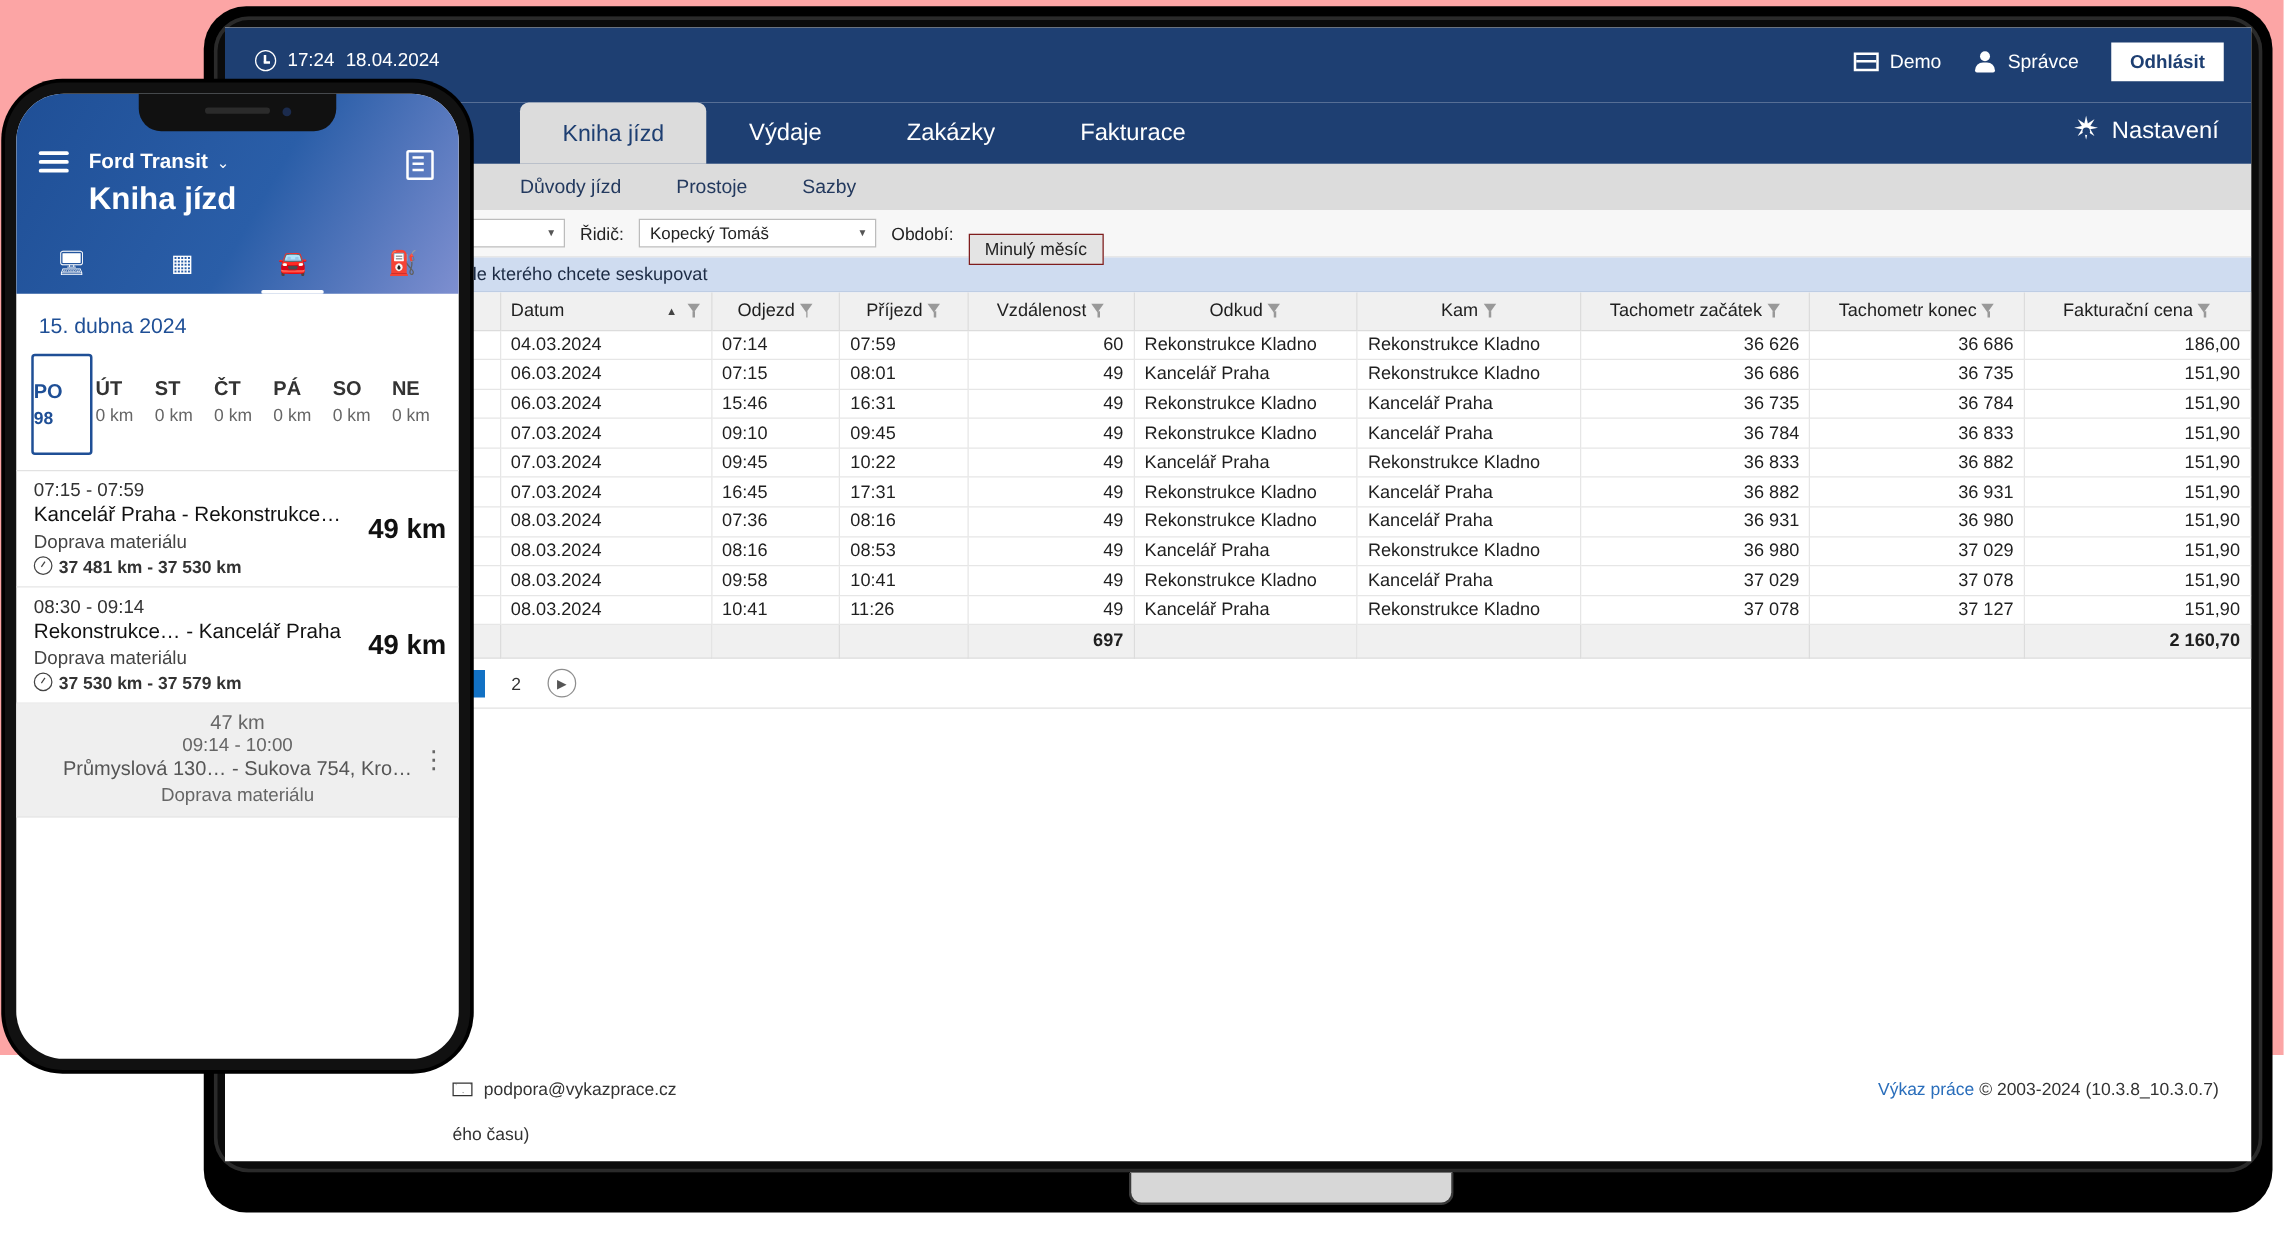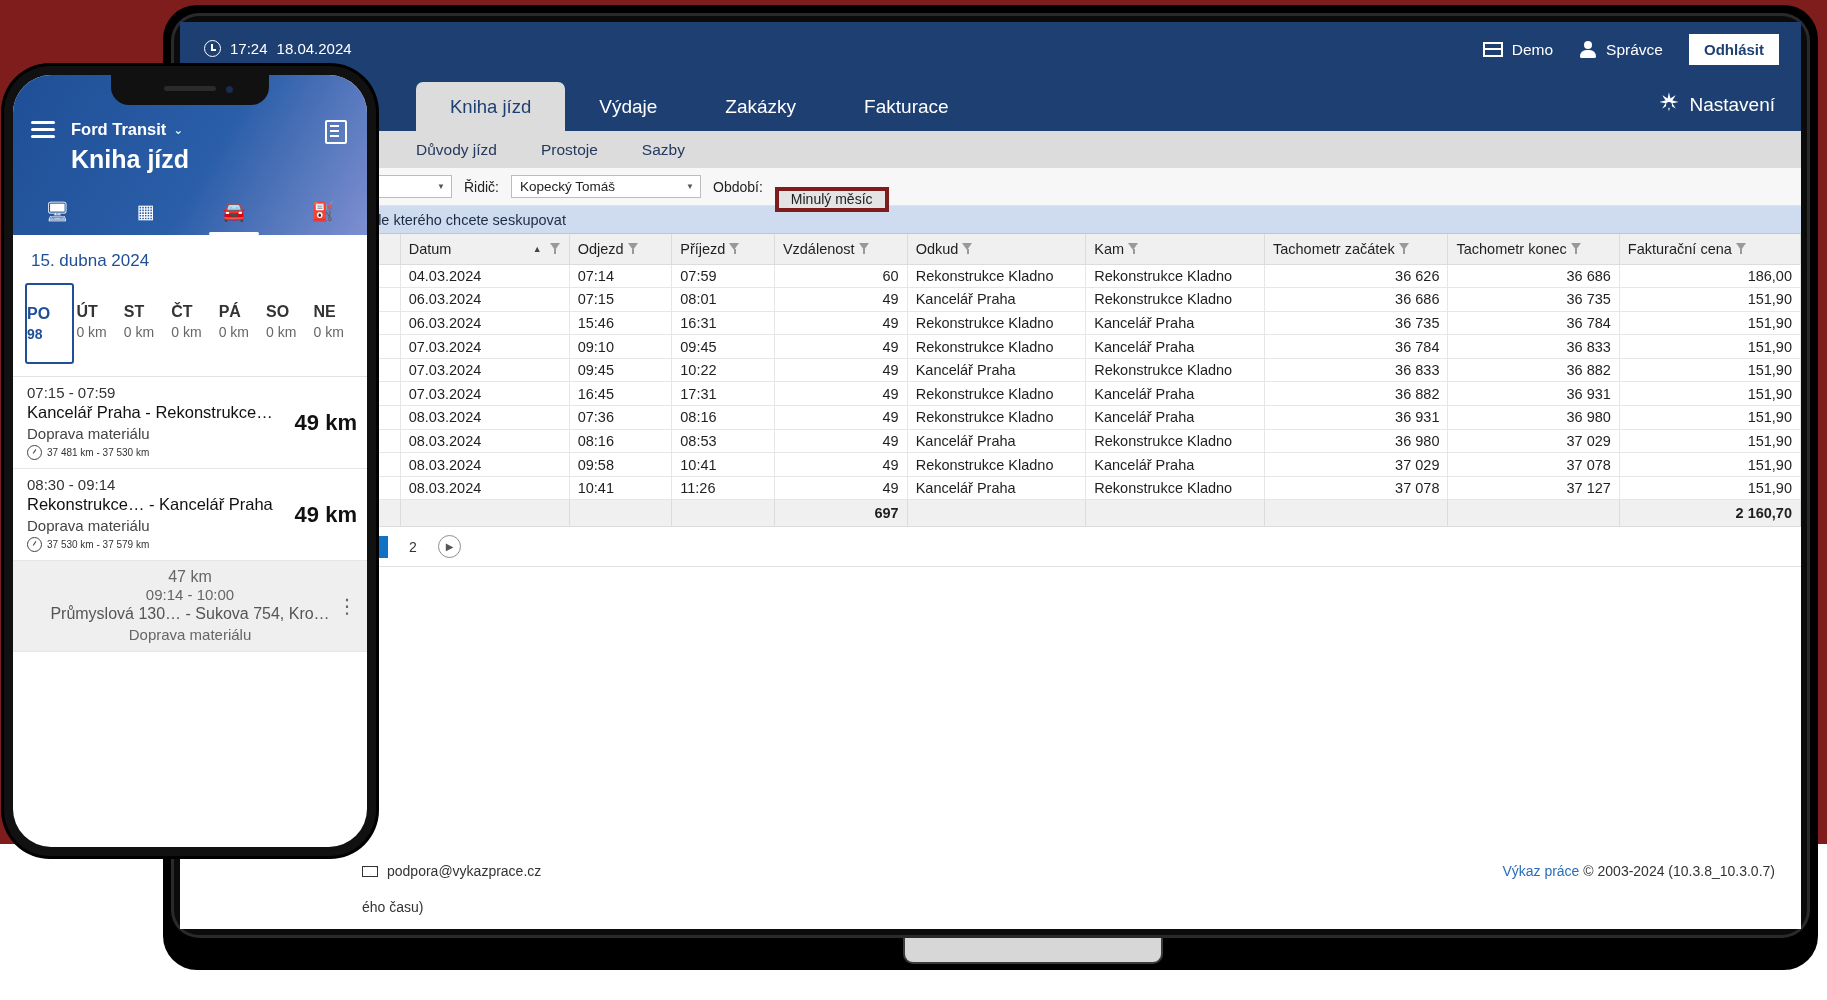--- a/index.html
+++ b/index.html
@@ -1,19 +1,19 @@
 <!DOCTYPE html>
 <html><head>
 <meta charset="utf-8">
 <style>
   * { box-sizing: border-box; margin:0; padding:0; }
   html,body { width:1827px; height:1000px; background:#ffffff; overflow:hidden;
               font-family:"Liberation Sans", sans-serif; }
 
-  #stage { position:relative; width:1827px; height:844px; background:#7f1d1d; }
+  #stage { position:relative; width:1827px; height:844px; background:#fca5a5; }
 
   
   #tablet-frame {
     position:absolute; left:163px; top:5px; width:1655px; height:965px;
     background:#000000; border-radius:34px;
   }
   #tablet-bezel {
     position:absolute; left:8px; top:8px; width:1639px; height:925px;
     background:#0b0b0b; border-radius:28px;
     box-shadow: inset 0 0 0 3px #2a2a2a;
@@ -65,21 +65,21 @@
   .subtabs { height:37px; background:#dcdcdc; display:flex; align-items:center; padding-left:236px; gap:44px; }
   .subtab { font-size:15.5px; color:#23395e; cursor:pointer; }
 
   
   .filterbar { height:38px; background:#f7f7f7; border-bottom:1px solid #e2e2e2;
                display:flex; align-items:center; padding-left:182px; gap:12px; }
   .ddown { height:23px; background:#fff; border:1px solid #bcbcbc; display:flex; align-items:center;
            justify-content:space-between; padding:0 6px 0 8px; font-size:13.5px; color:#222; cursor:pointer; }
   .ddown .cv { font-size:8px; color:#555; margin-left:12px; }
   .lbl { font-size:14px; color:#222; }
-  .period-btn { height:25px; background:#e4e4e4; border:4px solid #7f1d1d; padding:4px 12px;
+  .period-btn { height:25px; background:#e4e4e4; border:1px solid #7f1d1d; padding:4px 12px;
                 display:flex; align-items:center; font-size:14px; color:#222; cursor:pointer;margin-top:25px; }
 
   
   .toolbar { height:45px; background:#f7f7f7; border-bottom:1px solid #e2e2e2;
              display:flex; align-items:center; padding:0 14px 0 182px; gap:9px; }
   .tbtn { height:27px; background:#fff; border:1px solid #c4c4c4; padding:0 11px;
           display:flex; align-items:center; gap:7px; font-size:14px; color:#222; cursor:pointer; }
   .exp-ico { width:13px; height:14px; position:relative; display:inline-block; }
   .exp-ico:before { content:""; position:absolute; left:0; top:0; width:8px; height:14px; background:#333; }
   .exp-ico:after { content:"▸"; position:absolute; left:8px; top:-1px; font-size:11px; color:#333; }
@@ -94,21 +94,21 @@
   
   .grouppanel { height:28px; background:#cfdcf0; border-bottom:1px solid #b9c8e0;
                 display:flex; align-items:center; padding-left:182px; font-size:14.5px; color:#1c2b44; }
 
   
   .gridwrap { position:relative; background:#fff; }
   table.grid { border-collapse:collapse; table-layout:fixed; width:1621px; margin-left:0; }
   table.grid th { background:#f0f0f0; border:1px solid #dcdcdc; border-top:none;
                   font-weight:normal; font-size:14.5px; color:#1f1f1f; height:30px;
                   padding:0 8px; text-align:left; white-space:nowrap; }
-  .th-inner { display:flex; align-items:center; justify-content:flex-start; gap:4px; }
+  .th-inner { display:flex; align-items:center; justify-content:center; gap:4px; }
   .th-inner .lbltxt { overflow:hidden; text-overflow:ellipsis; }
   .sortarrow { font-size:9px; color:#444; margin-left:auto; padding-right:4px; }
   .funnel { display:inline-block; width:11px; height:12px; position:relative; flex:none; opacity:.75; }
   .funnel:before { content:""; position:absolute; left:0; top:0; width:0; height:0;
                    border-left:5.5px solid transparent; border-right:5.5px solid transparent;
                    border-top:7px solid #7d7d7d; }
   .funnel:after { content:""; position:absolute; left:4.6px; top:6px; width:1.8px; height:5px; background:#7d7d7d; }
   table.grid td { border:1px solid #e6e6e6; height:23.6px; font-size:14.5px; color:#1f1f1f;
                   padding:0 8px; white-space:nowrap; overflow:hidden; text-overflow:ellipsis; }
   td.num { text-align:right; }
@@ -172,21 +172,21 @@
   .dayc .dn { font-weight:bold; font-size:16px; }
   .dayc .dv { font-size:14px; color:#666; margin-top:3px; }
   .dayc.sel { border:2px solid #1f4f96; border-radius:3px; color:#1f4f96; }
   .dayc.sel .dv { color:#1f4f96; font-weight:bold; }
   .triplist { border-top:1px solid #e2e2e2; }
   .trip { position:relative; padding:7px 12px 8px 14px; border-bottom:1px solid #e6e6e6; }
   .trip .t-time { font-size:15px; color:#333; }
   .trip .t-route { font-size:16.5px; font-weight:normal; color:#111; margin-top:2px;
                    white-space:nowrap; overflow:hidden; }
   .trip .t-reason { font-size:15px; color:#444; margin-top:3px; }
-  .trip .t-odo { font-size:10px; color:#333; margin-top:3px; display:flex; align-items:center; gap:5px; }
+  .trip .t-odo { font-size:14px; color:#333; margin-top:3px; display:flex; gap:5px;font-weight:bold; }
   .gauge { display:inline-block; width:15px; height:15px; border:1.5px solid #444; border-radius:50%;
            position:relative; flex:none; }
   .gauge:after { content:""; position:absolute; left:6px; top:3px; width:1.4px; height:5px;
                  background:#444; transform:rotate(35deg); }
   .trip .t-km { position:absolute; right:10px; top:50%; transform:translateY(-50%);
                 font-size:22px; font-weight:bold; color:#111; }
   .trip.grey { background:#efefef; text-align:center; padding:7px 26px 8px 26px; }
   .trip.grey div { color:#666; }
   .trip.grey .t-route { font-weight:normal; font-size:16px; color:#555; }
   .kebab { position:absolute; right:10px; top:50%; transform:translateY(-50%);

